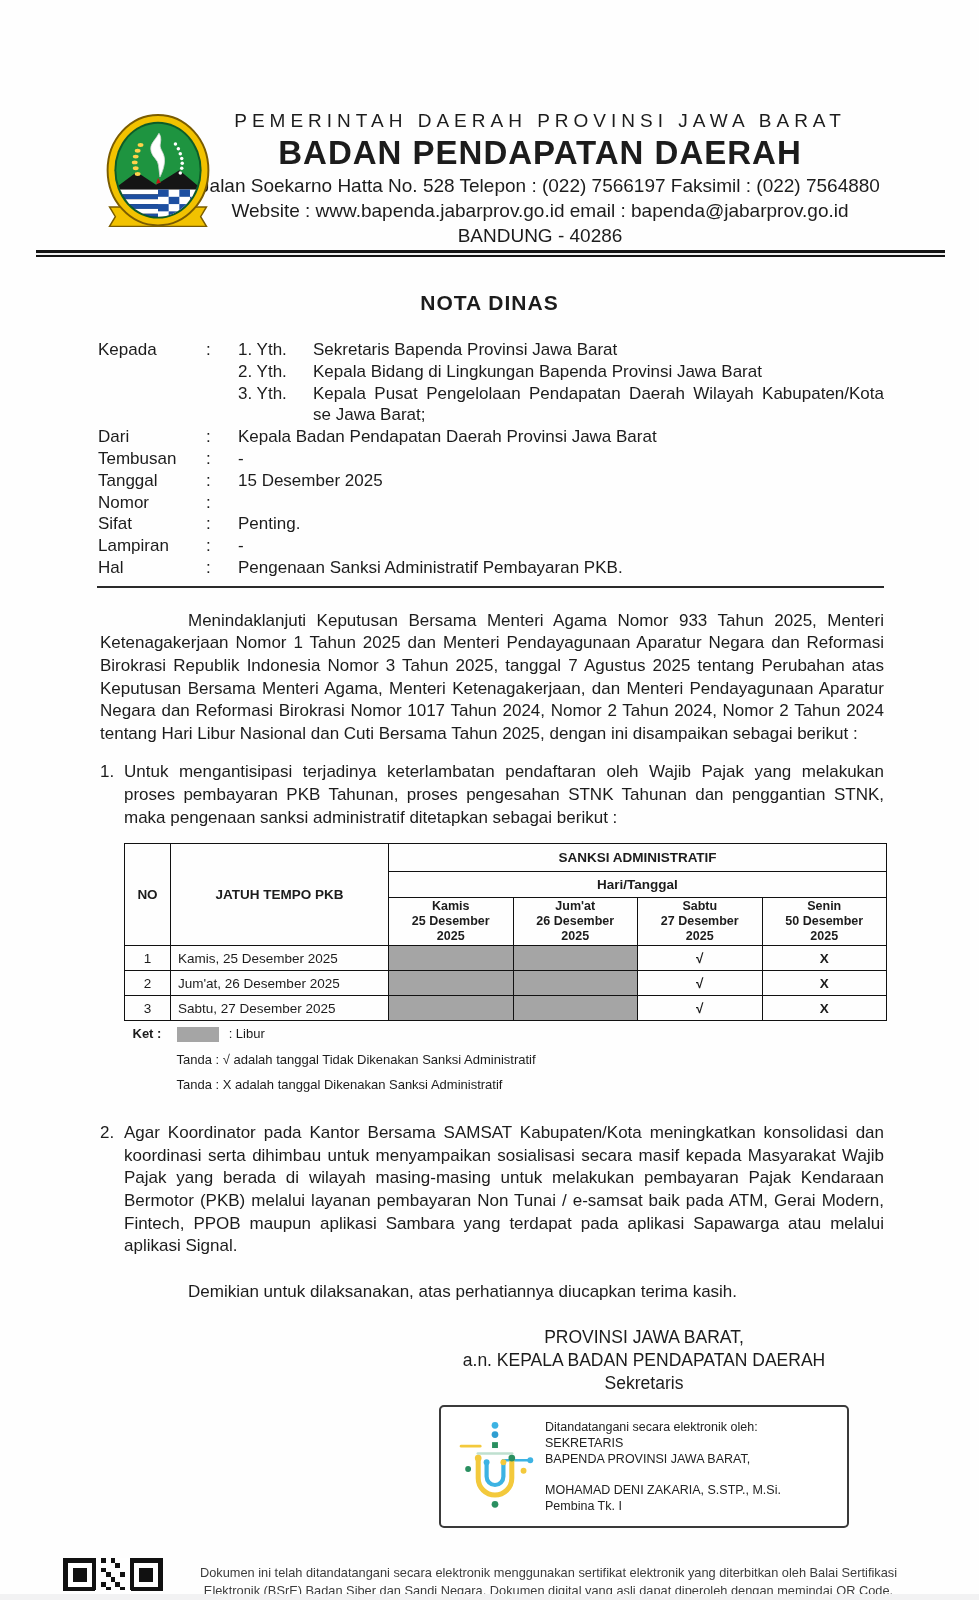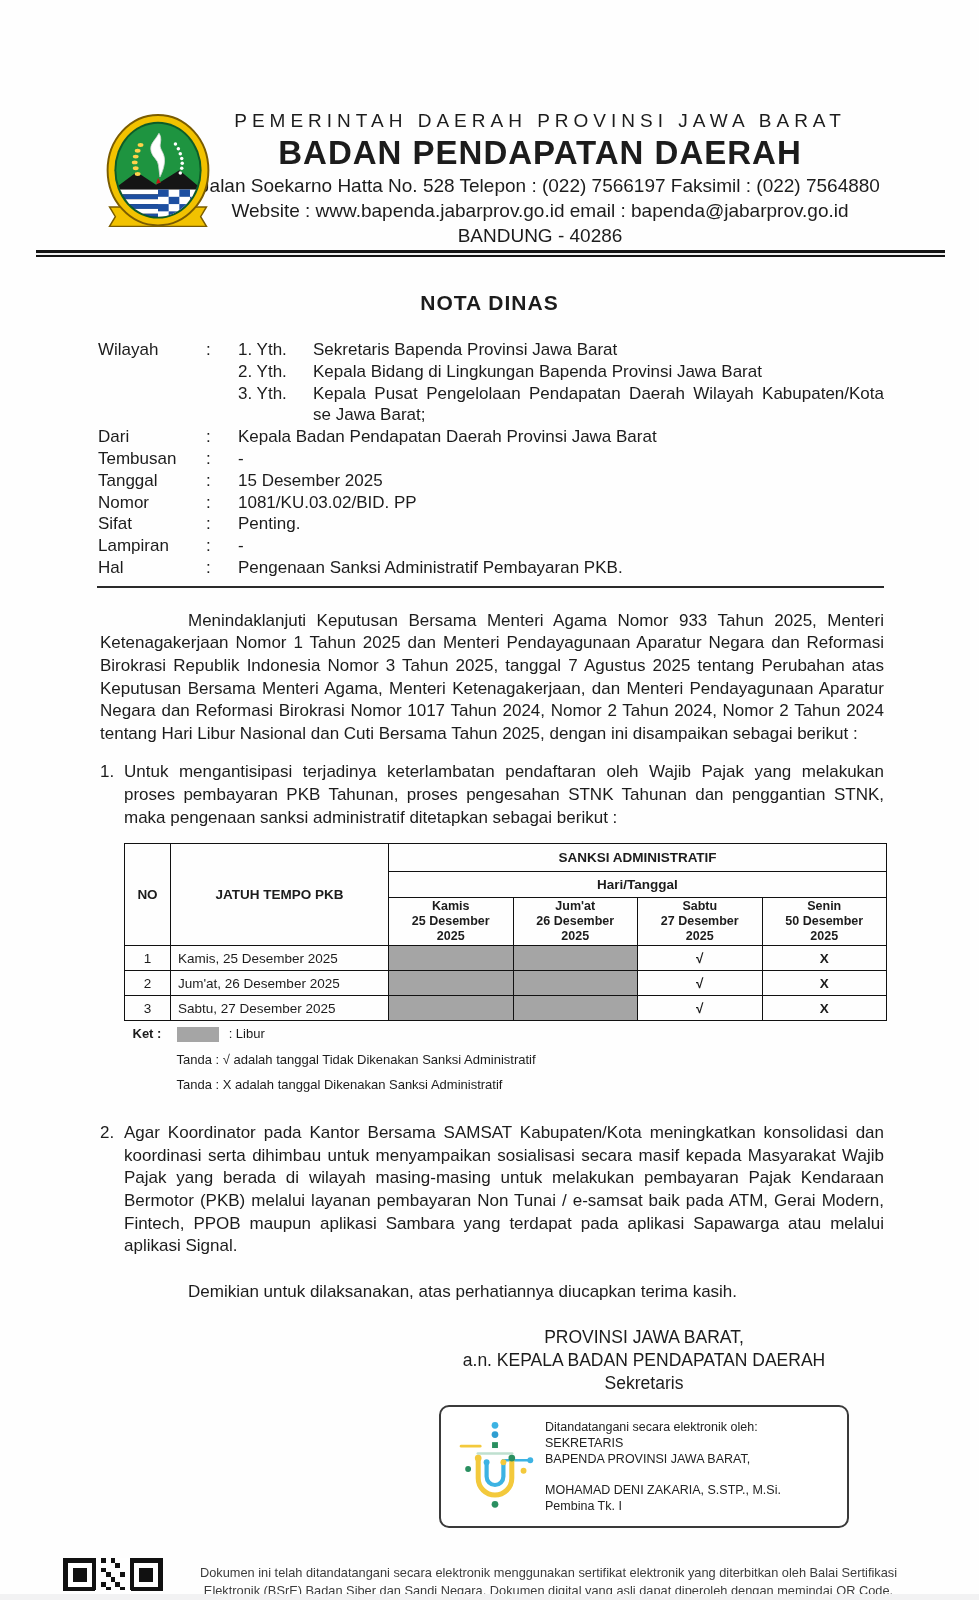--- a/index.html
+++ b/index.html
@@ -45,21 +45,21 @@
   .sym { font-weight:bold; }
   .sanksi-table tfoot td { border:none; text-align:left; font-size:13px; padding:3px 8px; }
   .ket-cell { padding-top:5px !important; }
   .ket-label { font-weight:bold; }
   .swatch { display:inline-block; width:42px; height:15px; background:#a5a5a5; vertical-align:middle; margin:0 6px 0 12px; }
   .tanda { padding-left:52px !important; padding-top:7px !important; }
   .tanda-last { padding-bottom:8px !important; }
   
   .closing { margin:24px 95px 0 100px; font-size:17px; text-indent:88px; }
   .sig-block { width:470px; margin:24px 100px 0 auto; text-align:center; font-size:17.5px; line-height:23px; }
-  .sig-box { margin:10px auto 0; width:386px; border:2px solid #3a3a3a; border-radius:10px;
+  .sig-box { margin:10px auto 0; width:386px; border:2px solid #3a3a3a; border-radius:5px;
     display:flex; padding:10px 10px 12px 10px; text-align:left; background:#fff; }
   .bsre-logo { width:84px; flex:none; padding:2px 8px 0 2px; }
   .sig-text { font-size:12.5px; line-height:16px; color:#222; padding-top:2px; }
   .sig-gap { height:15px; }
   .sig-name { font-weight:normal; }
   
   .doc-footer { display:flex; margin:30px 58px 0 60px; align-items:flex-start; }
   .qr-wrap { width:106px; flex:none; text-align:center; }
   .footer-text { flex:1; text-align:center; font-size:12.8px; line-height:18.5px; color:#3c3c3c; padding:6px 6px 0 16px; }
   .bottom-strip { position:absolute; left:0; right:0; bottom:0; height:6px; background:#f2f2f3; }
@@ -127,21 +127,21 @@
       <div class="lh3">Website : www.bapenda.jabarprov.go.id email : bapenda@jabarprov.go.id</div>
       <div class="lh3">BANDUNG - 40286</div>
     </div>
   </header>
   <div class="rule-thick"></div>
 
   <h1 class="doc-title">NOTA DINAS</h1>
 
   <section class="meta">
     <div class="meta-row">
-      <div class="m-label">Wilayah</div>
+      <div class="m-label">Kepada</div>
       <div class="m-colon">:</div>
       <div class="m-value">
         <div class="yth-row">
           <span class="yth-num">1. Yth.</span>
           <span class="yth-text">Sekretaris Bapenda Provinsi Jawa Barat</span>
         </div>
         <div class="yth-row">
           <span class="yth-num">2. Yth.</span>
           <span class="yth-text">Kepala Bidang di Lingkungan Bapenda Provinsi Jawa Barat</span>
         </div>
@@ -162,21 +162,20 @@
       <div class="m-value">-</div>
     </div>
     <div class="meta-row">
       <div class="m-label">Tanggal</div>
       <div class="m-colon">:</div>
       <div class="m-value">15 Desember 2025</div>
     </div>
     <div class="meta-row">
       <div class="m-label">Nomor</div>
       <div class="m-colon">:</div>
-      <div class="m-value">1081/KU.03.02/BID. PP</div>
     </div>
     <div class="meta-row">
       <div class="m-label">Sifat</div>
       <div class="m-colon">:</div>
       <div class="m-value">Penting.</div>
     </div>
     <div class="meta-row">
       <div class="m-label">Lampiran</div>
       <div class="m-colon">:</div>
       <div class="m-value">-</div>

